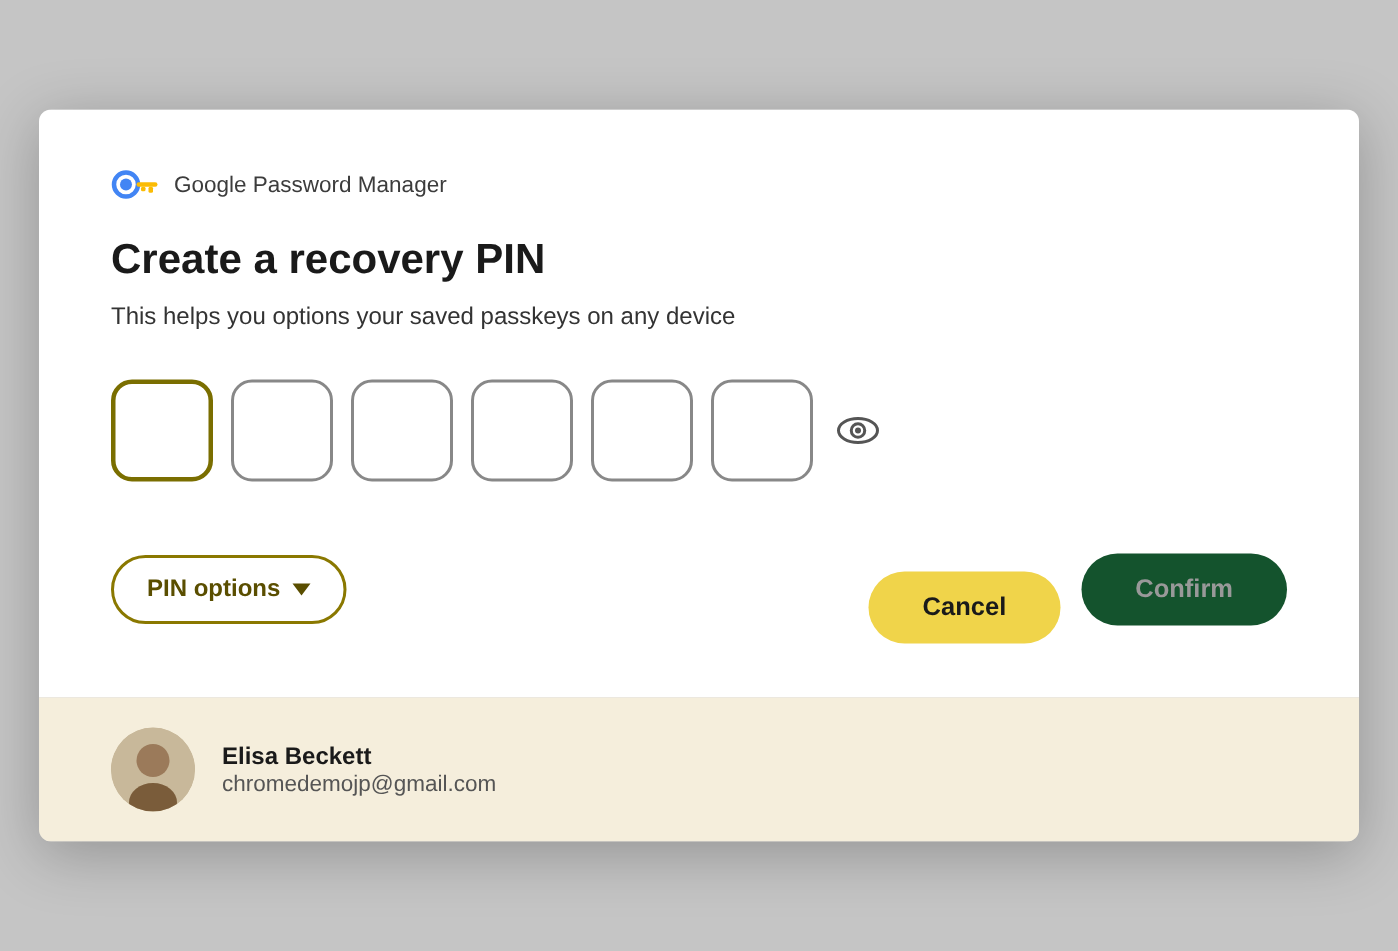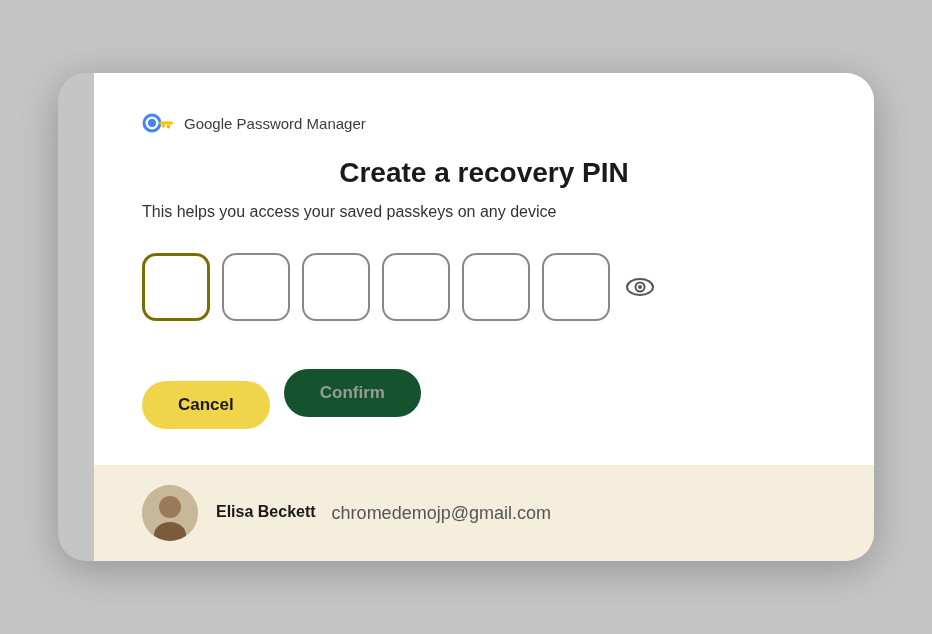--- a/index.html
+++ b/index.html
@@ -22,25 +22,24 @@
 
     .backdrop {
       position: absolute;
       inset: 0;
       background: rgba(0,0,0,0.15);
     }
 
     .modal-wrapper {
       position: relative;
       z-index: 10;
-      width: 816px;
-      border-radius: 28px;
+      width: 880px;
+      border-radius: 8px;
       overflow: hidden;
       box-shadow: 0 8px 40px rgba(0,0,0,0.25);
-      padding-left: 36px;
     }
 
     .modal-body {
       background: #ffffff;
       padding: 40px 48px 36px 48px;
     }
 
     .header-row {
       display: flex;
       align-items: center;
@@ -52,21 +51,20 @@
       font-size: 15px;
       color: #3c3c3c;
       font-weight: 400;
     }
 
     .modal-heading {
       font-size: 28px;
       font-weight: 700;
       color: #1a1a1a;
       margin-bottom: 14px;
-      text-align: center;
     }
 
     .modal-subtitle {
       font-size: 16px;
       color: #333;
       margin-bottom: 32px;
     }
 
     .pin-row {
       display: flex;
@@ -174,32 +172,32 @@
       background: #c8b89a;
       overflow: hidden;
       flex-shrink: 0;
       display: flex;
       align-items: flex-end;
       justify-content: center;
     }
 
     .user-info {
       display: flex;
-      flex-direction: row;
-      gap: 16px;
+      flex-direction: column;
+      gap: 0;
     }
 
     .user-name {
       font-size: 16px;
       font-weight: 700;
       color: #1a1a1a;
     }
 
     .user-email {
-      font-size: 18px;
+      font-size: 15px;
       color: #555;
     }
 
     
     .gpm-svg {
       width: 32px;
       height: 20px;
     }
   </style>
 </head>
@@ -223,40 +221,44 @@
 
           <rect x="25" y="11.5" width="3" height="4" rx="1" fill="#FBBC04"></rect>
           <rect x="20" y="11.5" width="3" height="3" rx="1" fill="#FBBC04"></rect>
         </svg>
       </div>
       <span class="header-title">Google Password Manager</span>
     </div>
 
     <h1 class="modal-heading">Create a recovery PIN</h1>
 
-    <p class="modal-subtitle">This helps you access your saved passkeys on any device</p>
+    <p class="modal-subtitle">This helps you options your saved passkeys on any device</p>
 
     <div class="pin-row">
       <input class="pin-box" type="text" maxlength="1" style="">
       <input class="pin-box" type="text" maxlength="1" style="">
       <input class="pin-box" type="text" maxlength="1" style="">
       <input class="pin-box" type="text" maxlength="1" style="">
       <input class="pin-box" type="text" maxlength="1" style="">
       <input class="pin-box" type="text" maxlength="1" style="">
       <div class="eye-icon">
         <svg width="30" height="22" viewBox="0 0 30 22" fill="none" xmlns="http://www.w3.org/2000/svg">
           <ellipse cx="15" cy="11" rx="13" ry="8" stroke="#555" stroke-width="2" fill="none"></ellipse>
           <circle cx="15" cy="11" r="4.5" stroke="#555" stroke-width="2" fill="none"></circle>
           <circle cx="15" cy="11" r="2" fill="#555"></circle>
         </svg>
       </div>
     </div>
 
     <div class="action-row">
 
+      <button class="pin-options-btn">
+        <span>PIN options</span>
+        <div class="chevron-down"></div>
+      </button>
 
       <div class="action-btns">
         <button class="cancel-btn">Cancel</button>
         <button class="confirm-btn" disabled="">Confirm</button>
       </div>
     </div>
 
   </div>
 
   <div class="modal-footer">

